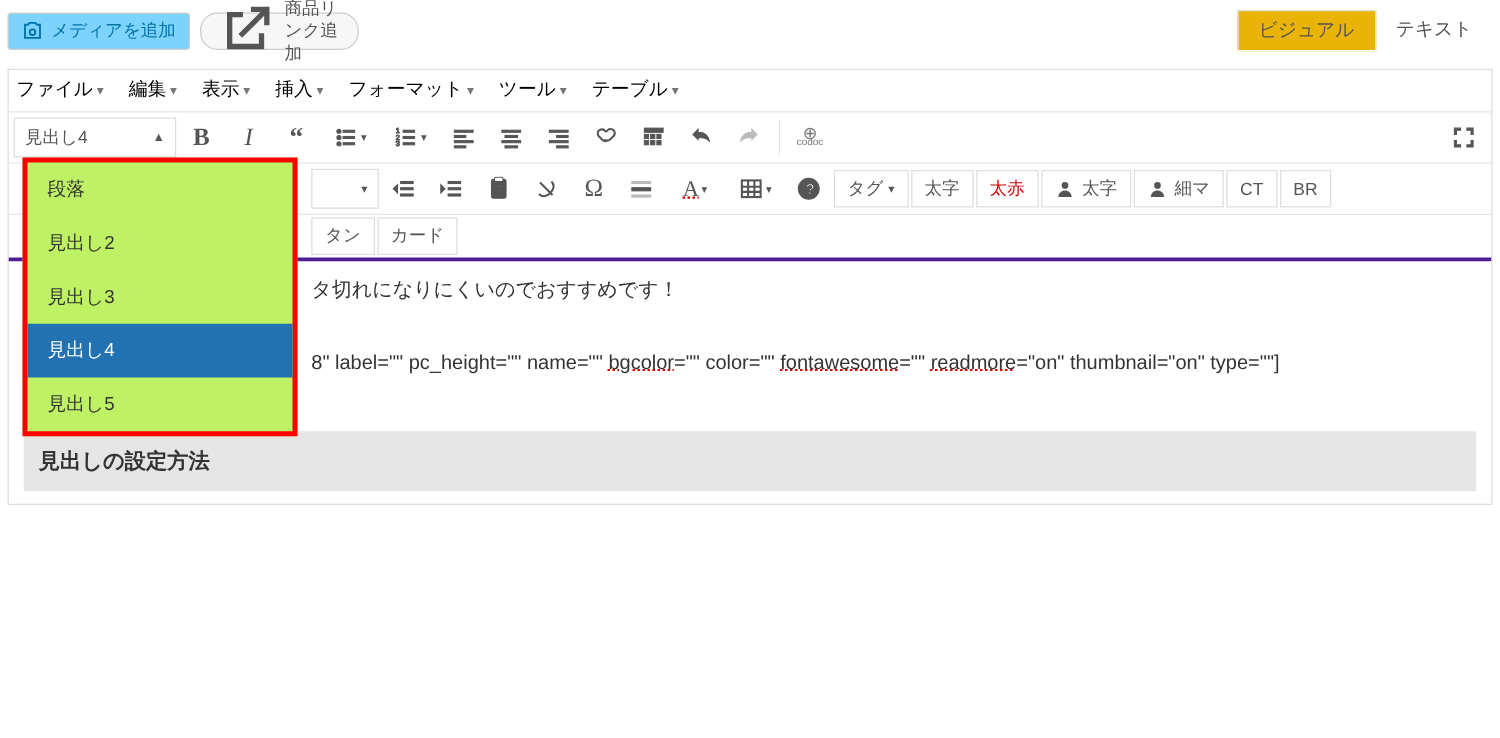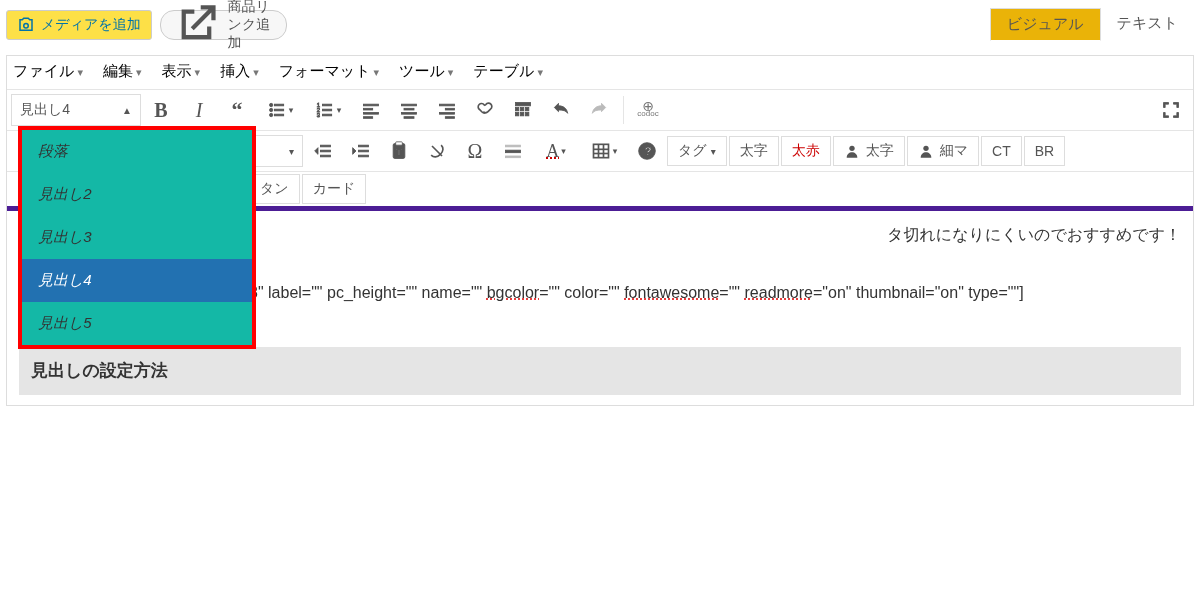--- a/index.html
+++ b/index.html
@@ -1,39 +1,39 @@
 <!DOCTYPE html>
 <html><head>
   <meta charset="utf-8">
   <style>
     * { box-sizing: border-box; font-family: -apple-system, BlinkMacSystemFont, "Segoe UI", "Hiragino Sans", sans-serif; }
     body { margin: 0; padding: 6px; background: #fff; width: 1200px; height: 590px; }
     .row { display: flex; align-items: center; gap: 6px; margin-bottom: 6px; flex-wrap: wrap; }
     .top-row { justify-content: space-between; padding: 2px 0 8px 0; }
-    .ibtn { display: inline-flex; align-items: center; gap: 6px; border:1px solid #ccc; background:#fde047; color:#0073aa; padding:4px 10px; border-radius:3px; font-size:14px; cursor:pointer; height:30px; }
+    .ibtn { display: inline-flex; align-items: center; gap: 6px; border:1px solid #ccc; background:#7dd3fc; color:#0073aa; padding:4px 10px; border-radius:3px; font-size:14px; cursor:pointer; height:30px; }
     .ibtn svg { width:18px; height:18px; fill:#0073aa; }
     .gbtn { display: inline-flex; align-items: center; gap: 6px; border:1px solid #ccc; background:#f7f7f7; color:#555; padding:4px 10px; border-radius:14px; font-size:14px; cursor:pointer; height:30px; }
     .tab { font-size:15px; color:#555; padding:6px 16px; cursor:pointer; }
     .tab.active { border:1px solid #ddd; border-bottom:1px solid #fff; background:#eab308; }
     .menubar { display:flex; gap:20px; border-bottom:1px solid #e5e5e5; padding:6px 6px 8px 6px; }
     .menu-item { color:#000000; font-size:15px; cursor:pointer; }
     .menu-item::after{ content:" ▾"; font-size:11px; color:#777; }
     .toolbar { display:flex; flex-wrap:wrap; gap:2px; align-items: center; border-bottom:1px solid #e5e5e5; padding:2px 4px; position:relative; }
     .tool { width:36px; height:36px; display:flex; align-items:center; justify-content:center; color:#555; cursor:pointer; border-radius:2px; }
     .tool svg { width:20px; height:20px; fill:#555; stroke:#555; }
     .tool .caret { font-size:9px; margin-left:2px; color:#555; }
     .tool.wcaret{ width:46px; }
     .sel { display:flex; align-items:center; justify-content:space-between; border:1px solid #ddd; height:32px; padding:0 8px; min-width:130px; font-size:14px; color:#555; cursor:pointer; background:#fff; }
     .sel .tri{ font-size:10px;}
     .sep{ width:1px; height:28px; background:#e5e5e5; margin:0 4px;}
     .bbtn{ border:1px solid #ddd; background:#fff; color:#555; height:30px; padding:0 10px; font-size:14px; cursor:pointer; display:inline-flex; align-items:center; gap:4px;}
     .bbtn .caret{ font-size:10px; }
     .bbtn.red{ color:#c00; }
     .bbtn.user svg{ width:16px; height:16px; fill:#555; margin-right:2px;}
-    .dropdown{ position:absolute; top:126px; left:18px; width:238px; background:#14b8a6; border:4px solid #f00; z-index:50;font-style:italic; }
+    .dropdown{ position:absolute; top:126px; left:18px; width:220px; background:#bef264; border:4px solid #f00; z-index:50; }
     .dd-item{ padding:12px 16px; font-size:15px; color:#333; cursor:pointer;}
     .dd-item.selected{ background:#2271b1; color:#fff;}
     .codoc{ font-size:8px; color:#777; text-align:center; line-height:8px;}
     .underA{ text-decoration: underline; text-decoration-color:#c00; text-decoration-style: dotted;}
     .editor{ padding:10px 12px; font-size:16px; color:#333; line-height:28px; position:relative;}
     .h4block{ background:#e5e5e5; font-weight:bold; padding:10px 12px; margin-top:40px; font-size:17px;}
     .redsp{ text-decoration: underline; text-decoration-color:#d00; text-decoration-style: dotted;}
     .content-area{ position:relative; border:1px solid #ddd; }
   </style>
 </head>
@@ -252,28 +252,28 @@
         <svg viewBox="0 0 24 24">
           <circle cx="12" cy="8" r="4"></circle>
           <path d="M4 22c0-5 4-8 8-8s8 3 8 8z"></path>
         </svg>
         <span>細マ</span>
       </div>
     <div class="bbtn">CT</div>
     <div class="bbtn">BR</div>
   </div>
 
-  <div class="toolbar" style="border-bottom:5px solid #4c1d95;text-align:right;">
+  <div class="toolbar" style="border-bottom:3px solid #4c1d95;text-align:right;">
     <div style="width:236px"></div>
     <div class="bbtn">タン</div>
     <div class="bbtn">カード</div>
   </div>
 
   <div class="editor">
-    <div style="margin-left:230px;text-align:right;">
+    <div style="margin-left:230px;">
       <span>タ切れになりにくいのでおすすめです！</span>
     </div>
     <div style="margin-top:30px; margin-left:230px; white-space:nowrap; overflow:hidden;">
       <span>8</span><span>" label="" pc_height="" name="" </span><span class="redsp">bgcolor</span><span>="" color="" </span><span class="redsp">fontawesome</span><span>="" </span><span class="redsp">readmore</span><span>="on" thumbnail="on" type=""]</span>
     </div>
     <div class="h4block">見出しの設定方法</div>
   </div>
 </div>
 
 <div class="dropdown">

